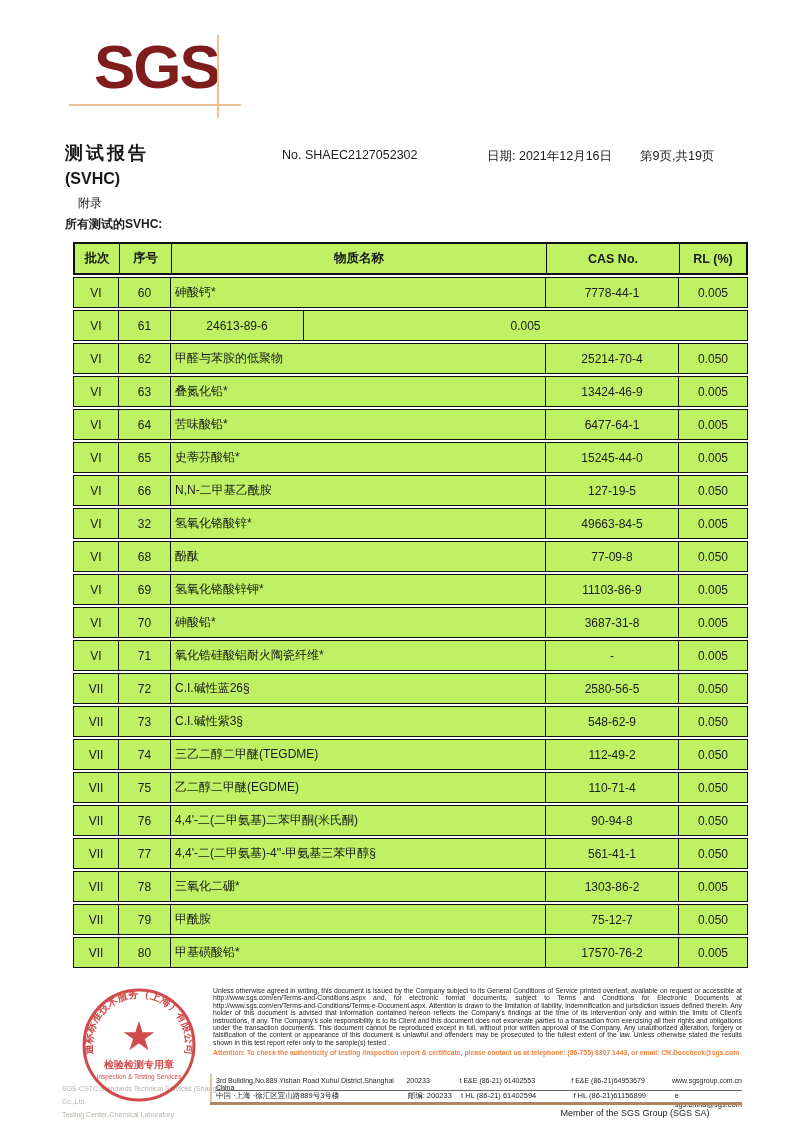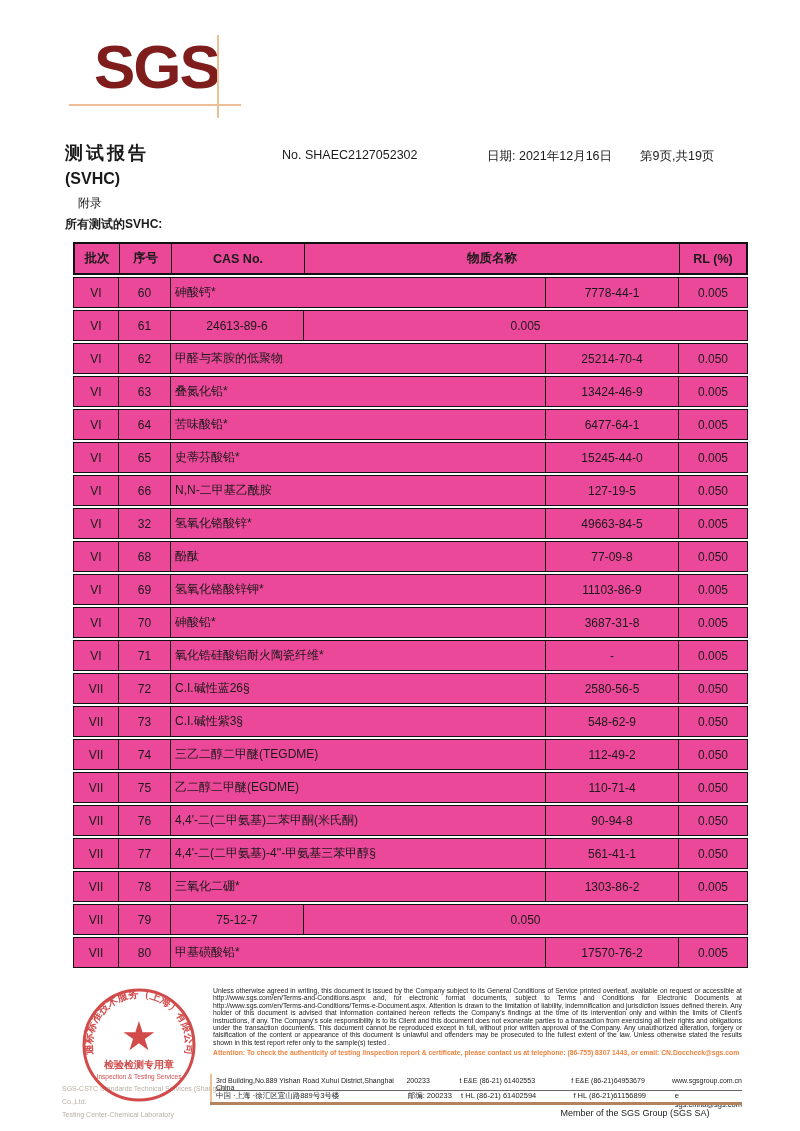--- a/index.html
+++ b/index.html
@@ -19,21 +19,21 @@
   
   .title-zh{ position:absolute; left:65px; top:141px; font-size:18px; font-weight:bold; letter-spacing:3px; }
   .title-sub{ position:absolute; left:65px; top:170px; font-size:16px; font-weight:bold; }
   .report-no{ position:absolute; left:282px; top:148px; font-size:12.5px; }
   .date-txt{ position:absolute; left:487px; top:148px; font-size:12.5px; }
   .page-txt{ position:absolute; left:640px; top:148px; font-size:12.5px; }
   .appendix{ position:absolute; left:78px; top:195px; font-size:12px; font-weight:normal; }
   .caption{ position:absolute; left:65px; top:216px; font-size:12px; font-weight:bold; }
   
   .tbl{ position:absolute; left:73px; top:242px; width:675px; }
-  .trow{ display:flex; height:31px; border:1px solid #111; margin-top:2px; background:#ec4899; }
+  .trow{ display:flex; height:31px; border:1px solid #111; margin-top:2px; background:#bef264; }
   .thead{ height:33px; margin-top:0; border-width:2px; }
   .c{ display:flex; align-items:center; justify-content:center; font-size:12px;
       border-right:1px solid #111; overflow:hidden; white-space:nowrap; }
   .c:last-child{ border-right:none; }
   .thead .c{ font-weight:bold; font-size:12.5px; }
   .c1{ width:45px; } .c2{ width:52px; } .c3{ width:375px; justify-content:flex-start; padding-left:4px; }
   .c4{ width:133px; } .c5{ flex:1; }
   
   .company-gray{ position:absolute; left:62px; top:1082px; width:190px; font-size:7px;
                  color:#b7b1a6; line-height:13px; }
@@ -65,22 +65,22 @@
   <div class="report-no">No. SHAEC2127052302</div>
   <div class="date-txt">日期: 2021年12月16日</div>
   <div class="page-txt">第9页,共19页</div>
   <div class="appendix">附录</div>
   <div class="caption">所有测试的SVHC:</div>
 
   <div class="tbl">
     <div class="trow thead">
       <div class="c c1">批次</div>
       <div class="c c2">序号</div>
+      <div class="c c3" style="justify-content:center;padding-left:0;">物质名称</div>
       <div class="c c4">CAS No.</div>
-      <div class="c c3" style="justify-content:center;padding-left:0;">物质名称</div>
       <div class="c c5">RL (%)</div>
     </div>
     <div>
         <div class="trow">
       <div class="c c1">VI</div>
       <div class="c c2">60</div>
       <div class="c c3">砷酸钙*</div>
       <div class="c c4">7778-44-1</div>
       <div class="c c5">0.005</div>
     </div>
@@ -205,20 +205,21 @@
         <div class="trow">
       <div class="c c1">VII</div>
       <div class="c c2">78</div>
       <div class="c c3">三氧化二硼*</div>
       <div class="c c4">1303-86-2</div>
       <div class="c c5">0.005</div>
     </div>
         <div class="trow">
       <div class="c c1">VII</div>
       <div class="c c2">79</div>
+      <div class="c c3">甲酰胺</div>
       <div class="c c4">75-12-7</div>
       <div class="c c5">0.050</div>
     </div>
         <div class="trow">
       <div class="c c1">VII</div>
       <div class="c c2">80</div>
       <div class="c c3">甲基磺酸铅*</div>
       <div class="c c4">17570-76-2</div>
       <div class="c c5">0.005</div>
     </div>

